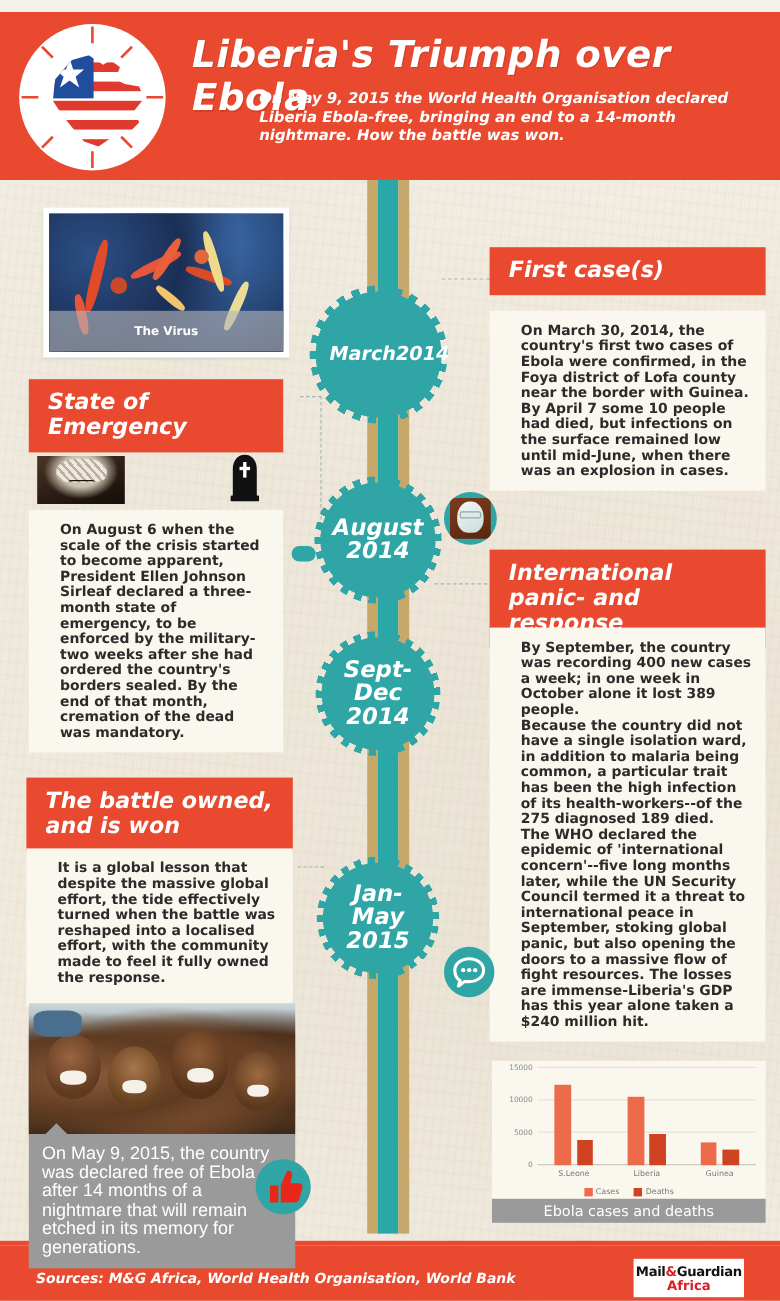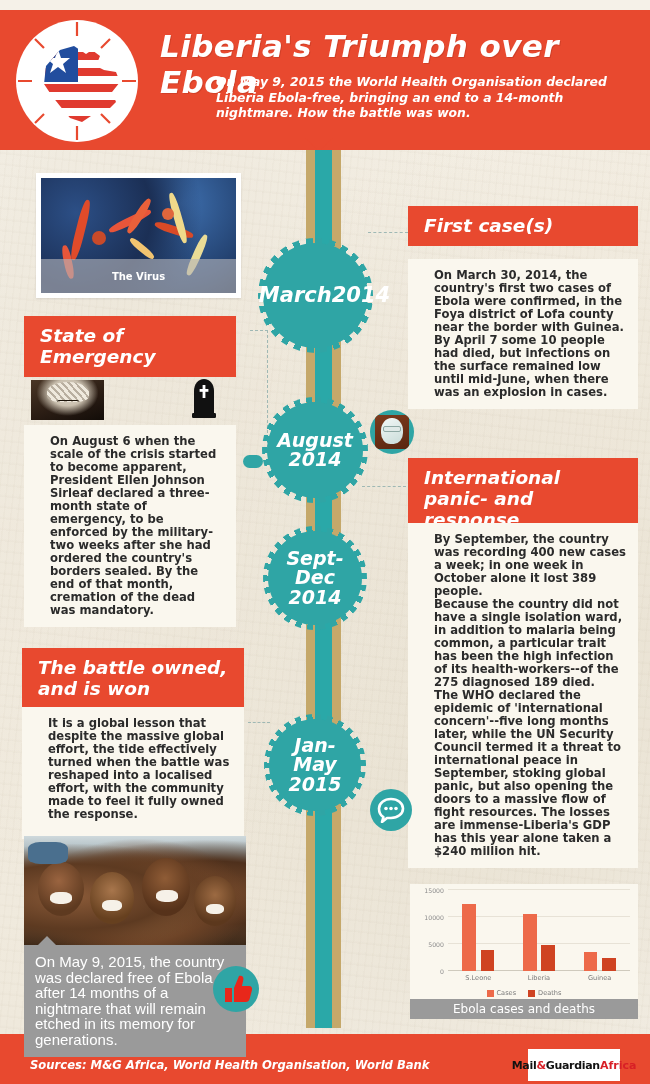--- a/index.html
+++ b/index.html
@@ -87,21 +87,21 @@
     z-index: 4;
     filter: drop-shadow(0 0 0 rgba(0,0,0,0));
   }
   .tl-node::before {
     content: ""; position: absolute; inset: -5px;
     border-radius: 50%;
     background:
       repeating-conic-gradient(#2fa5a5 0deg 7deg, rgba(0,0,0,0) 7deg 14deg);
     z-index: -1;
   }
-  .node-march { left: 263px; top: 233px; width: 105px; height: 105px; font-size: 21px; }
+  .node-march { left: 263px; top: 233px; width: 105px; height: 105px; font-size: 16px; }
   .node-march span { white-space: nowrap; position: relative; left: 9px; }
   .node-aug   { left: 267px; top: 392px; width: 96px; height: 96px; font-size: 19px; }
   .node-sept  { left: 268px; top: 521px; width: 94px; height: 94px; font-size: 19px; }
   .node-jan   { left: 269px; top: 709px; width: 92px; height: 92px; font-size: 19px; }
 
   .spine-dot {
     position: absolute; width: 20px; height: 13px; border-radius: 7px;
     background: #2fa5a5; z-index: 5;
   }
   .dot-a { left: 243px; top: 445px; }
@@ -287,21 +287,21 @@
     background: #e8492f;
   }
   .footer-text {
     position: absolute; left: 30px; top: 20px;
     color: #ffffff; font-family: "DejaVu Sans", sans-serif;
     font-size: 11.6px; font-weight: bold; font-style: italic;
   }
   .mg-logo {
     position: absolute; right: 30px; top: 11px;
     width: 92px; height: 32px; background: #ffffff;
-    display: flex; flex-direction: row; align-items: center; justify-content: center;
+    display: flex; flex-direction: column; align-items: center; justify-content: center;
     line-height: 1;
   }
   .mg-top {
     font-family: "DejaVu Sans", sans-serif; font-size: 11px; font-weight: bold;
     color: #111111; letter-spacing: -0.3px;
   }
   .mg-top .amp { color: #d81f26; }
   .mg-bottom {
     font-family: "DejaVu Sans", sans-serif; font-size: 11px; font-weight: bold;
     color: #d81f26; margin-top: 1px;

